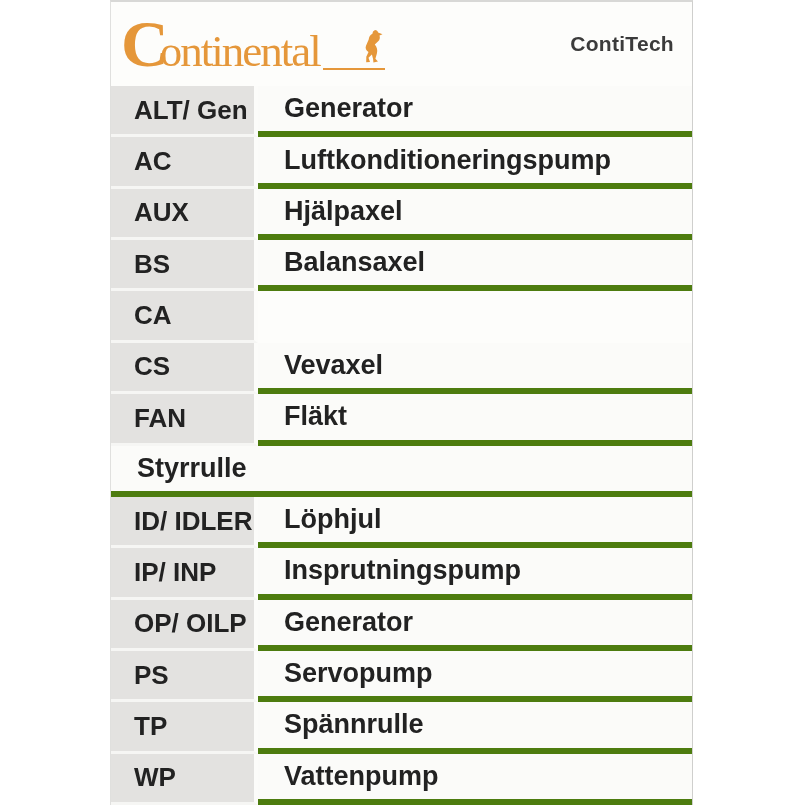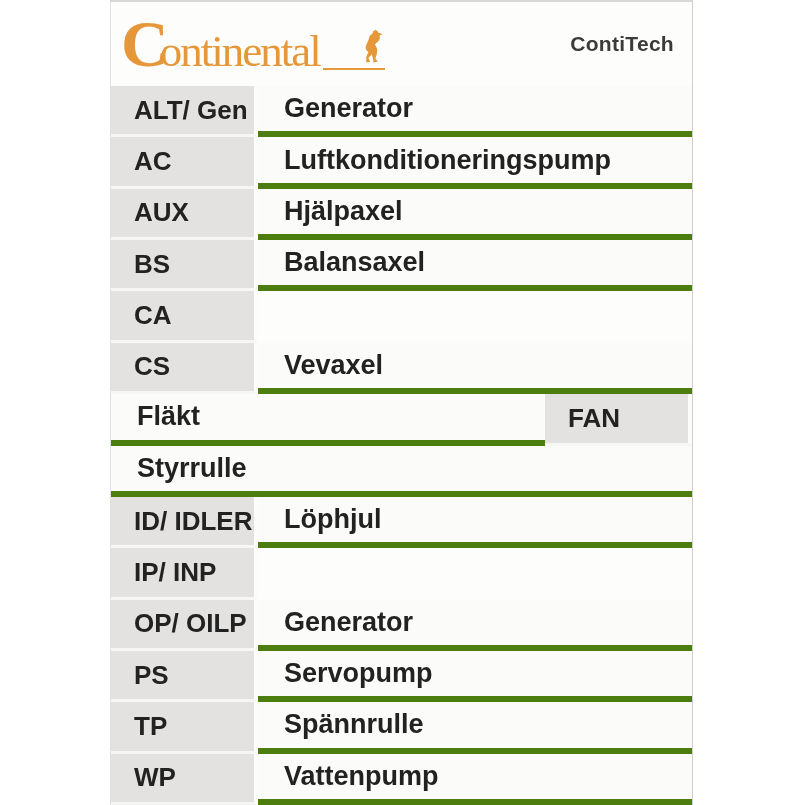--- a/index.html
+++ b/index.html
@@ -175,26 +175,26 @@
   <div class="row">
     <div class="cell abbr">
       <span>CS</span>
     </div>
     <div class="cell label">
       <span>Vevaxel</span>
     </div>
   </div>
 
   <div class="row">
+    <div class="cell abbr">
+      <span>FAN</span>
+    </div>
     <div class="cell label">
       <span>Fläkt</span>
     </div>
-    <div class="cell abbr">
-      <span>FAN</span>
-    </div>
   </div>
 
   <div class="row">
     <div class="cell label">
       <span>Styrrulle</span>
     </div>
   </div>
 
   <div class="row">
     <div class="cell abbr">
@@ -202,20 +202,23 @@
     </div>
     <div class="cell label">
       <span>Löphjul</span>
     </div>
   </div>
 
   <div class="row">
     <div class="cell abbr">
       <span>IP/ INP</span>
     </div>
+    <div class="cell label">
+      <span>Insprutningspump</span>
+    </div>
   </div>
 
   <div class="row">
     <div class="cell abbr">
       <span>OP/ OILP</span>
     </div>
     <div class="cell label">
       <span>Generator</span>
     </div>
   </div>

